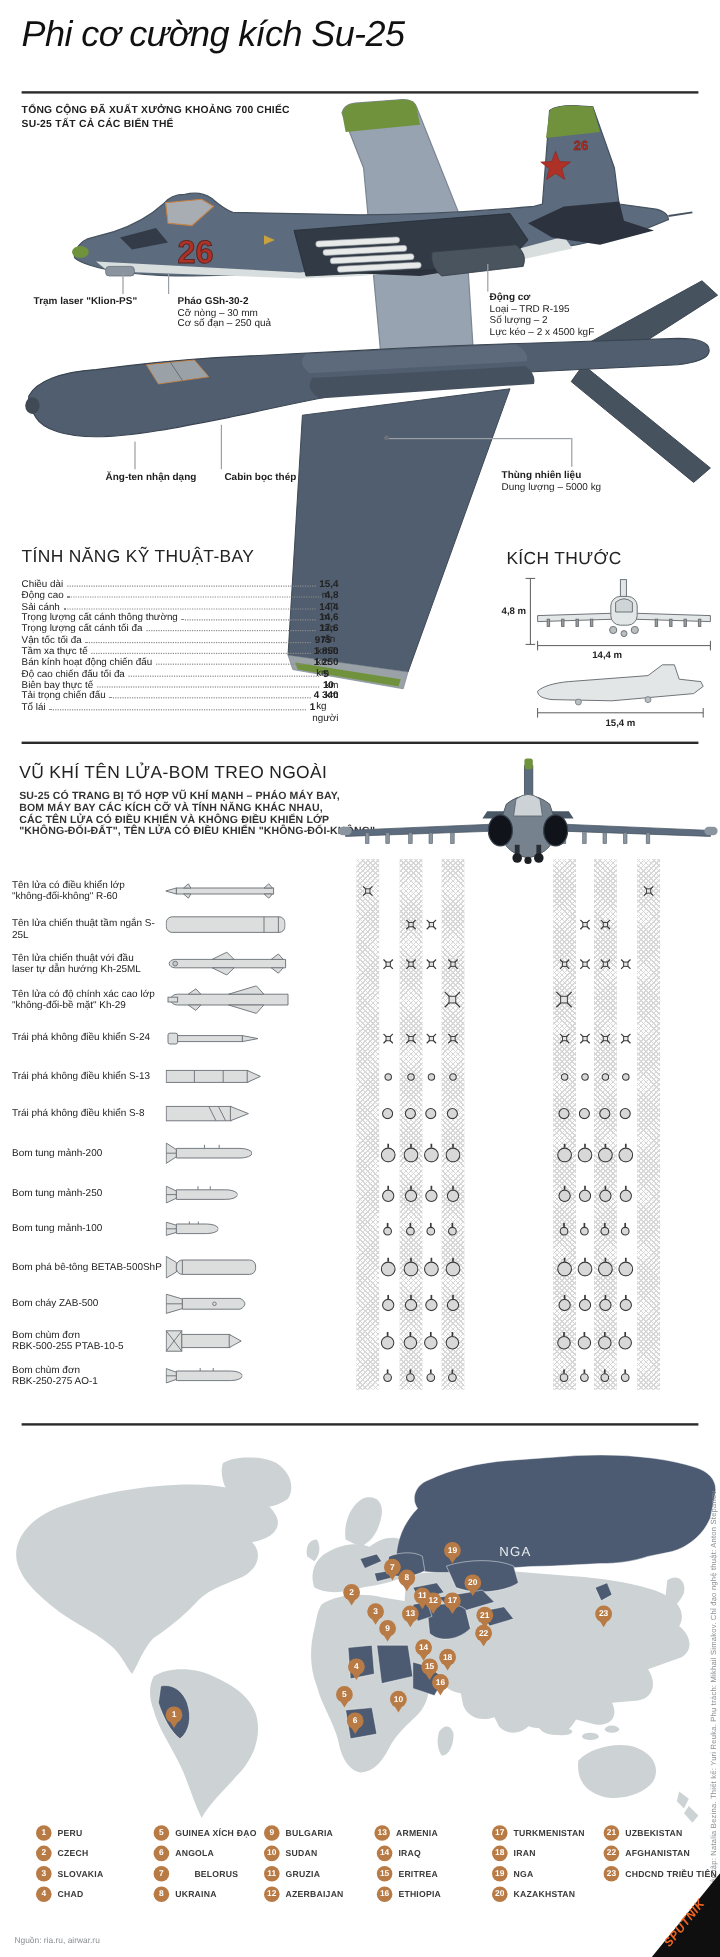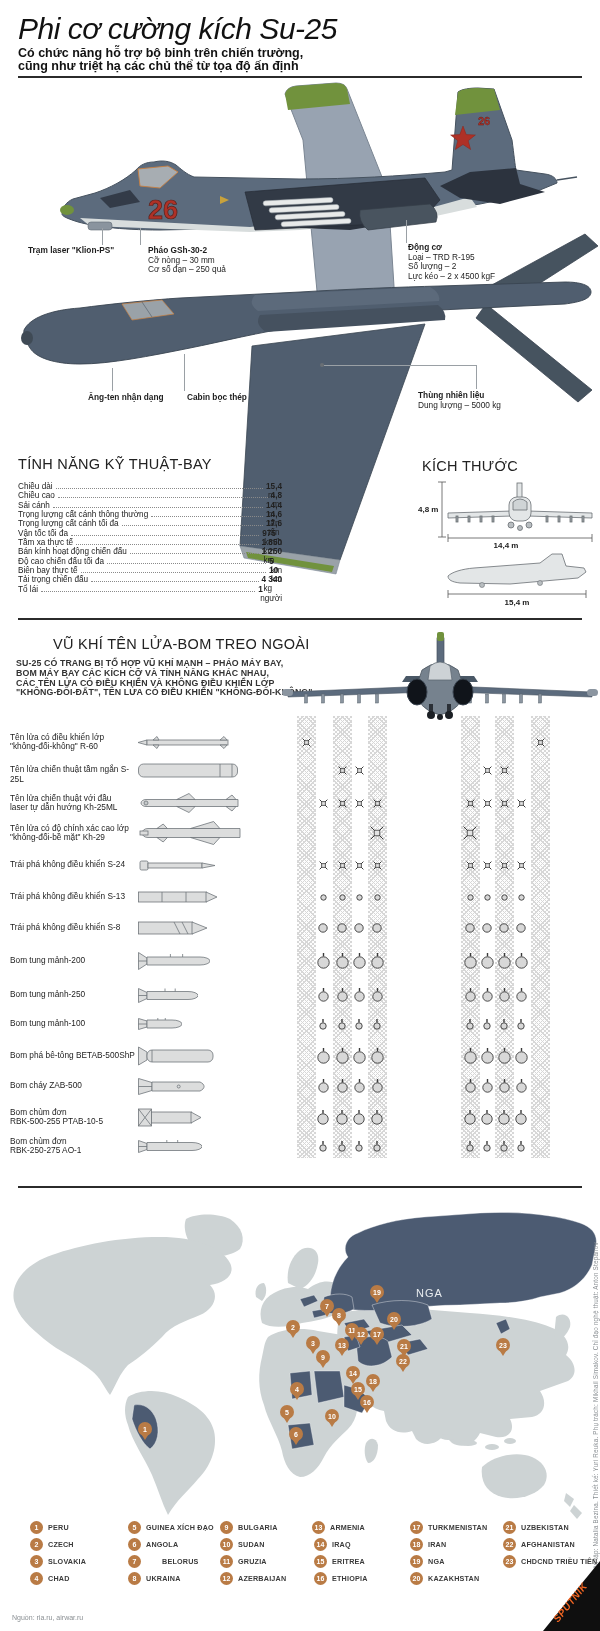--- a/index.html
+++ b/index.html
@@ -44,26 +44,26 @@
   .credits{position:absolute;right:1px;top:1245px;height:330px;writing-mode:vertical-rl;
        transform:rotate(180deg);font-size:6.3px;color:#8a8f93;letter-spacing:.2px;white-space:nowrap;}
   svg{display:block;}
 </style>
 </head>
 <body>
 
 <div class="page">
 
   <div class="abs title" style="left:18px;top:12px;font-style:italic;">Phi cơ cường kích Su-25</div>
-  <div class="abs subtitle" style="left:18px;top:47px;">
-    <div>Có chức năng hỗ trợ bộ binh trên chiến trường,</div>
-    <div>cũng như triệt hạ các chủ thể  từ tọa độ ấn định</div>
+  <div class="rule" style="top:76px;"></div>
+
+  <div class="abs intro" style="left:18px;top:85px;">
+    <div>TỔNG CỘNG ĐÃ XUẤT XƯỞNG KHOẢNG 700 CHIẾC</div>
+    <div>SU-25 TẤT CẢ CÁC BIẾN THỂ</div>
   </div>
-  <div class="rule" style="top:76px;"></div>
-
 
   <svg class="abs" style="left:0;top:80px;" width="600" height="512" viewBox="0 0 600 512">
 
     <g>
       <path d="M285,14 Q287,7 296,6 L336,3 Q345,3 347,9 L388,112 L395,222 L318,222 L303,60 Z" fill="#98a3b1" stroke="#7b8693" stroke-width="1"></path>
       <path d="M285,14 Q287,7 296,6 L336,3 Q345,3 347,9 L350,24 L288,30 Z" fill="#71923d"></path>
     </g>
 
     <g>
       <path d="M490,206 L585,154 L598,166 L520,216 Z" fill="#46535f" stroke="#39434f" stroke-width="0.8"></path>
@@ -148,21 +148,21 @@
     </div>
 
   <div class="abs sec-head" style="left:18px;top:456px;">TÍNH NĂNG KỸ THUẬT-BAY</div>
   <div class="spec-rows" id="spec-rows">
       <div class="spec-row">
         <div class="lbl">Chiều dài</div>
         <div class="leader"></div>
         <div class="val">15,4<div class="unit">m</div></div>
       </div>
       <div class="spec-row">
-        <div class="lbl">Chiều cao</div>
+        <div class="lbl">Động cao</div>
         <div class="leader"></div>
         <div class="val">4,8<div class="unit">m</div></div>
       </div>
       <div class="spec-row">
         <div class="lbl">Sải cánh</div>
         <div class="leader"></div>
         <div class="val">14,4<div class="unit">m</div></div>
       </div>
       <div class="spec-row">
         <div class="lbl">Trọng lượng cất cánh thông thường</div>
@@ -251,21 +251,21 @@
     <g stroke="#555" stroke-width="0.8">
       <line x1="58" y1="42" x2="196" y2="42"></line>
         <line x1="58" y1="38" x2="58" y2="46"></line>
         <line x1="196" y1="38" x2="196" y2="46"></line>
     </g>
     <text x="127" y="53" font-size="8" font-weight="bold" fill="#222" text-anchor="middle">15,4 m</text>
   </svg>
 
   <div class="rule" style="top:618px;"></div>
 
-  <div class="abs sec-head" style="left:16px;top:636px;margin-left:37px;">VŨ KHÍ TÊN LỬA-BOM TREO NGOÀI</div>
+  <div class="abs sec-head" style="left:16px;top:636px;">VŨ KHÍ TÊN LỬA-BOM TREO NGOÀI</div>
   <div class="abs wintro" style="left:16px;top:659px;">
     <div>SU-25 CÓ TRANG BỊ TỔ HỢP VŨ KHÍ MẠNH – PHÁO MÁY BAY,</div>
     <div>BOM MÁY BAY CÁC KÍCH CỠ VÀ TÍNH NĂNG KHÁC NHAU,</div>
     <div>CÁC TÊN LỬA CÓ ĐIỀU KHIỂN VÀ KHÔNG ĐIỀU KHIỂN LỚP</div>
     <div>"KHÔNG-ĐỐI-ĐẤT",  TÊN LỬA CÓ ĐIỀU KHIỂN "KHÔNG-ĐỐI-KHÔNG"</div>
   </div>
 
   <svg class="abs" style="left:280px;top:628px;" width="320" height="92" viewBox="0 0 320 92">
     <rect x="157" y="10" width="7" height="44" fill="#5c6b7d" stroke="#46525f" stroke-width="0.7"></rect>
     <rect x="157" y="4" width="7" height="9" rx="2" fill="#71923d"></rect>

